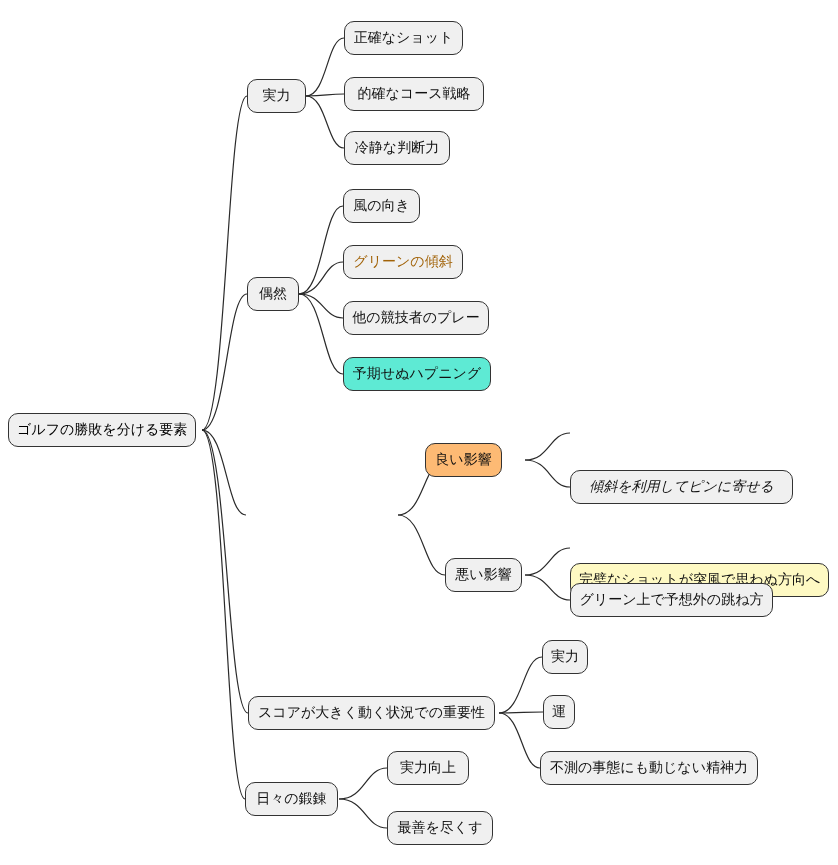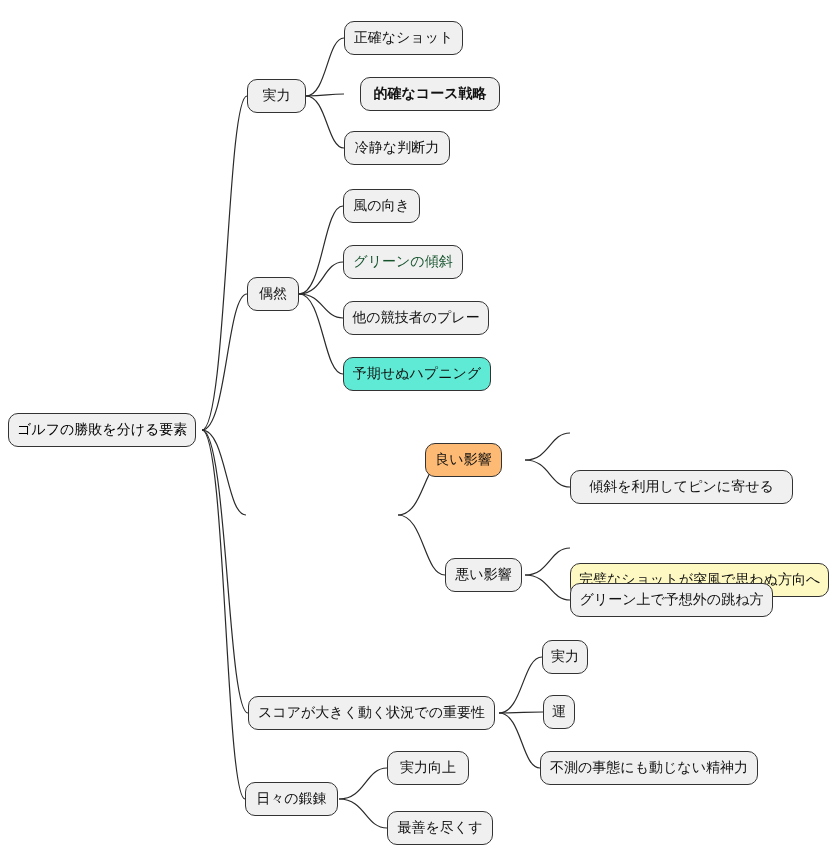--- a/index.html
+++ b/index.html
@@ -62,30 +62,30 @@
       <path d="M499,713 C522.65,713 522.65,657 542,657" fill="none" stroke="#2a2a2a" stroke-width="1.2"></path>
       <path d="M499,713 C523.2,713 523.2,712 543,712" fill="none" stroke="#2a2a2a" stroke-width="1.2"></path>
       <path d="M499,713 C521.55,713 521.55,768 540,768" fill="none" stroke="#2a2a2a" stroke-width="1.2"></path>
       <path d="M202,430 C225.65,430 225.65,799 245,799" fill="none" stroke="#2a2a2a" stroke-width="1.2"></path>
       <path d="M339,799 C365.4,799 365.4,768 387,768" fill="none" stroke="#2a2a2a" stroke-width="1.2"></path>
       <path d="M339,799 C365.4,799 365.4,828 387,828" fill="none" stroke="#2a2a2a" stroke-width="1.2"></path>
     </svg>
 <div class="node" style="left: 8px; top: 413px; min-width: 186px; background: rgb(240, 240, 240); border-color: rgb(51, 51, 51); color: #000000;">ゴルフの勝敗を分ける要素</div>
     <div class="node" style="left: 247px; top: 79px; min-width: 59px; background: rgb(240, 240, 240); border-color: rgb(51, 51, 51); color: rgb(17, 17, 17);">実力</div>
     <div class="node" style="left: 344px; top: 21px; min-width: 119px; background: rgb(240, 240, 240); border-color: rgb(51, 51, 51); color: rgb(17, 17, 17);">正確なショット</div>
-    <div class="node" style="left: 360px; top: 77px; min-width: 140px; background: rgb(240, 240, 240); border-color: rgb(51, 51, 51); color: rgb(17, 17, 17); font-weight: bold;">的確なコース戦略</div>
+    <div class="node" style="left: 344px; top: 77px; min-width: 140px; background: rgb(240, 240, 240); border-color: rgb(51, 51, 51); color: rgb(17, 17, 17);">的確なコース戦略</div>
     <div class="node" style="left: 344px; top: 131px; min-width: 106px; background: rgb(240, 240, 240); border-color: rgb(51, 51, 51); color: rgb(17, 17, 17);">冷静な判断力</div>
     <div class="node" style="left: 247px; top: 277px; min-width: 52px; background: rgb(240, 240, 240); border-color: rgb(51, 51, 51); color: rgb(17, 17, 17);">偶然</div>
     <div class="node" style="left: 343px; top: 189px; min-width: 77px; background: rgb(240, 240, 240); border-color: rgb(51, 51, 51); color: rgb(17, 17, 17);">風の向き</div>
-    <div class="node" style="left: 343px; top: 245px; min-width: 120px; background: rgb(240, 240, 240); border-color: rgb(51, 51, 51); color: #14532d;">グリーンの傾斜</div>
+    <div class="node" style="left: 343px; top: 245px; min-width: 120px; background: rgb(240, 240, 240); border-color: rgb(51, 51, 51); color: #a16207;">グリーンの傾斜</div>
     <div class="node" style="left: 343px; top: 301px; min-width: 146px; background: rgb(240, 240, 240); border-color: rgb(51, 51, 51); color: rgb(17, 17, 17);">他の競技者のプレー</div>
     <div class="node" style="left: 343px; top: 357px; min-width: 148px; background: #5eead4; border-color: rgb(51, 51, 51); color: rgb(17, 17, 17);">予期せぬハプニング</div>
     <div class="node" style="left: 425px; top: 443px; min-width: 77px; background: #fdba74; border-color: rgb(51, 51, 51); color: rgb(17, 17, 17);">良い影響</div>
     <div class="node" style="left: 445px; top: 558px; min-width: 77px; background: rgb(240, 240, 240); border-color: rgb(51, 51, 51); color: rgb(17, 17, 17);">悪い影響</div>
-    <div class="node" style="left: 570px; top: 470px; min-width: 223px; background: rgb(240, 240, 240); border-color: rgb(51, 51, 51); color: rgb(17, 17, 17);">傾斜を利用してピンに寄せる</div>
+    <div class="node" style="left: 570px; top: 470px; min-width: 223px; background: rgb(240, 240, 240); border-color: rgb(51, 51, 51); color: rgb(17, 17, 17); font-style: italic;">傾斜を利用してピンに寄せる</div>
     <div class="node" style="left: 570px; top: 531px; min-width: 256px; background: #fef9c3; border-color: rgb(51, 51, 51); color: rgb(17, 17, 17); margin-top: 32px;">完璧なショットが突風で思わぬ方向へ</div>
     <div class="node" style="left: 570px; top: 583px; min-width: 203px; background: rgb(240, 240, 240); border-color: rgb(51, 51, 51); color: rgb(17, 17, 17);">グリーン上で予想外の跳ね方</div>
     <div class="node" style="left: 248px; top: 696px; min-width: 247px; background: rgb(240, 240, 240); border-color: rgb(51, 51, 51); color: rgb(17, 17, 17);">スコアが大きく動く状況での重要性</div>
     <div class="node" style="left: 542px; top: 640px; min-width: 42px; background: rgb(240, 240, 240); border-color: rgb(51, 51, 51); color: rgb(17, 17, 17);">実力</div>
     <div class="node" style="left: 543px; top: 695px; min-width: 32px; background: rgb(240, 240, 240); border-color: rgb(51, 51, 51); color: rgb(17, 17, 17);">運</div>
     <div class="node" style="left: 540px; top: 751px; min-width: 218px; background: rgb(240, 240, 240); border-color: rgb(51, 51, 51); color: rgb(17, 17, 17);">不測の事態にも動じない精神力</div>
     <div class="node" style="left: 245px; top: 782px; min-width: 93px; background: rgb(240, 240, 240); border-color: rgb(51, 51, 51); color: rgb(17, 17, 17); text-align: center;">日々の鍛錬</div>
     <div class="node" style="left: 387px; top: 751px; min-width: 82px; background: rgb(240, 240, 240); border-color: rgb(51, 51, 51); color: rgb(17, 17, 17);">実力向上</div>
     <div class="node" style="left: 387px; top: 811px; min-width: 106px; background: rgb(240, 240, 240); border-color: rgb(51, 51, 51); color: rgb(17, 17, 17);">最善を尽くす</div>
   </div>

